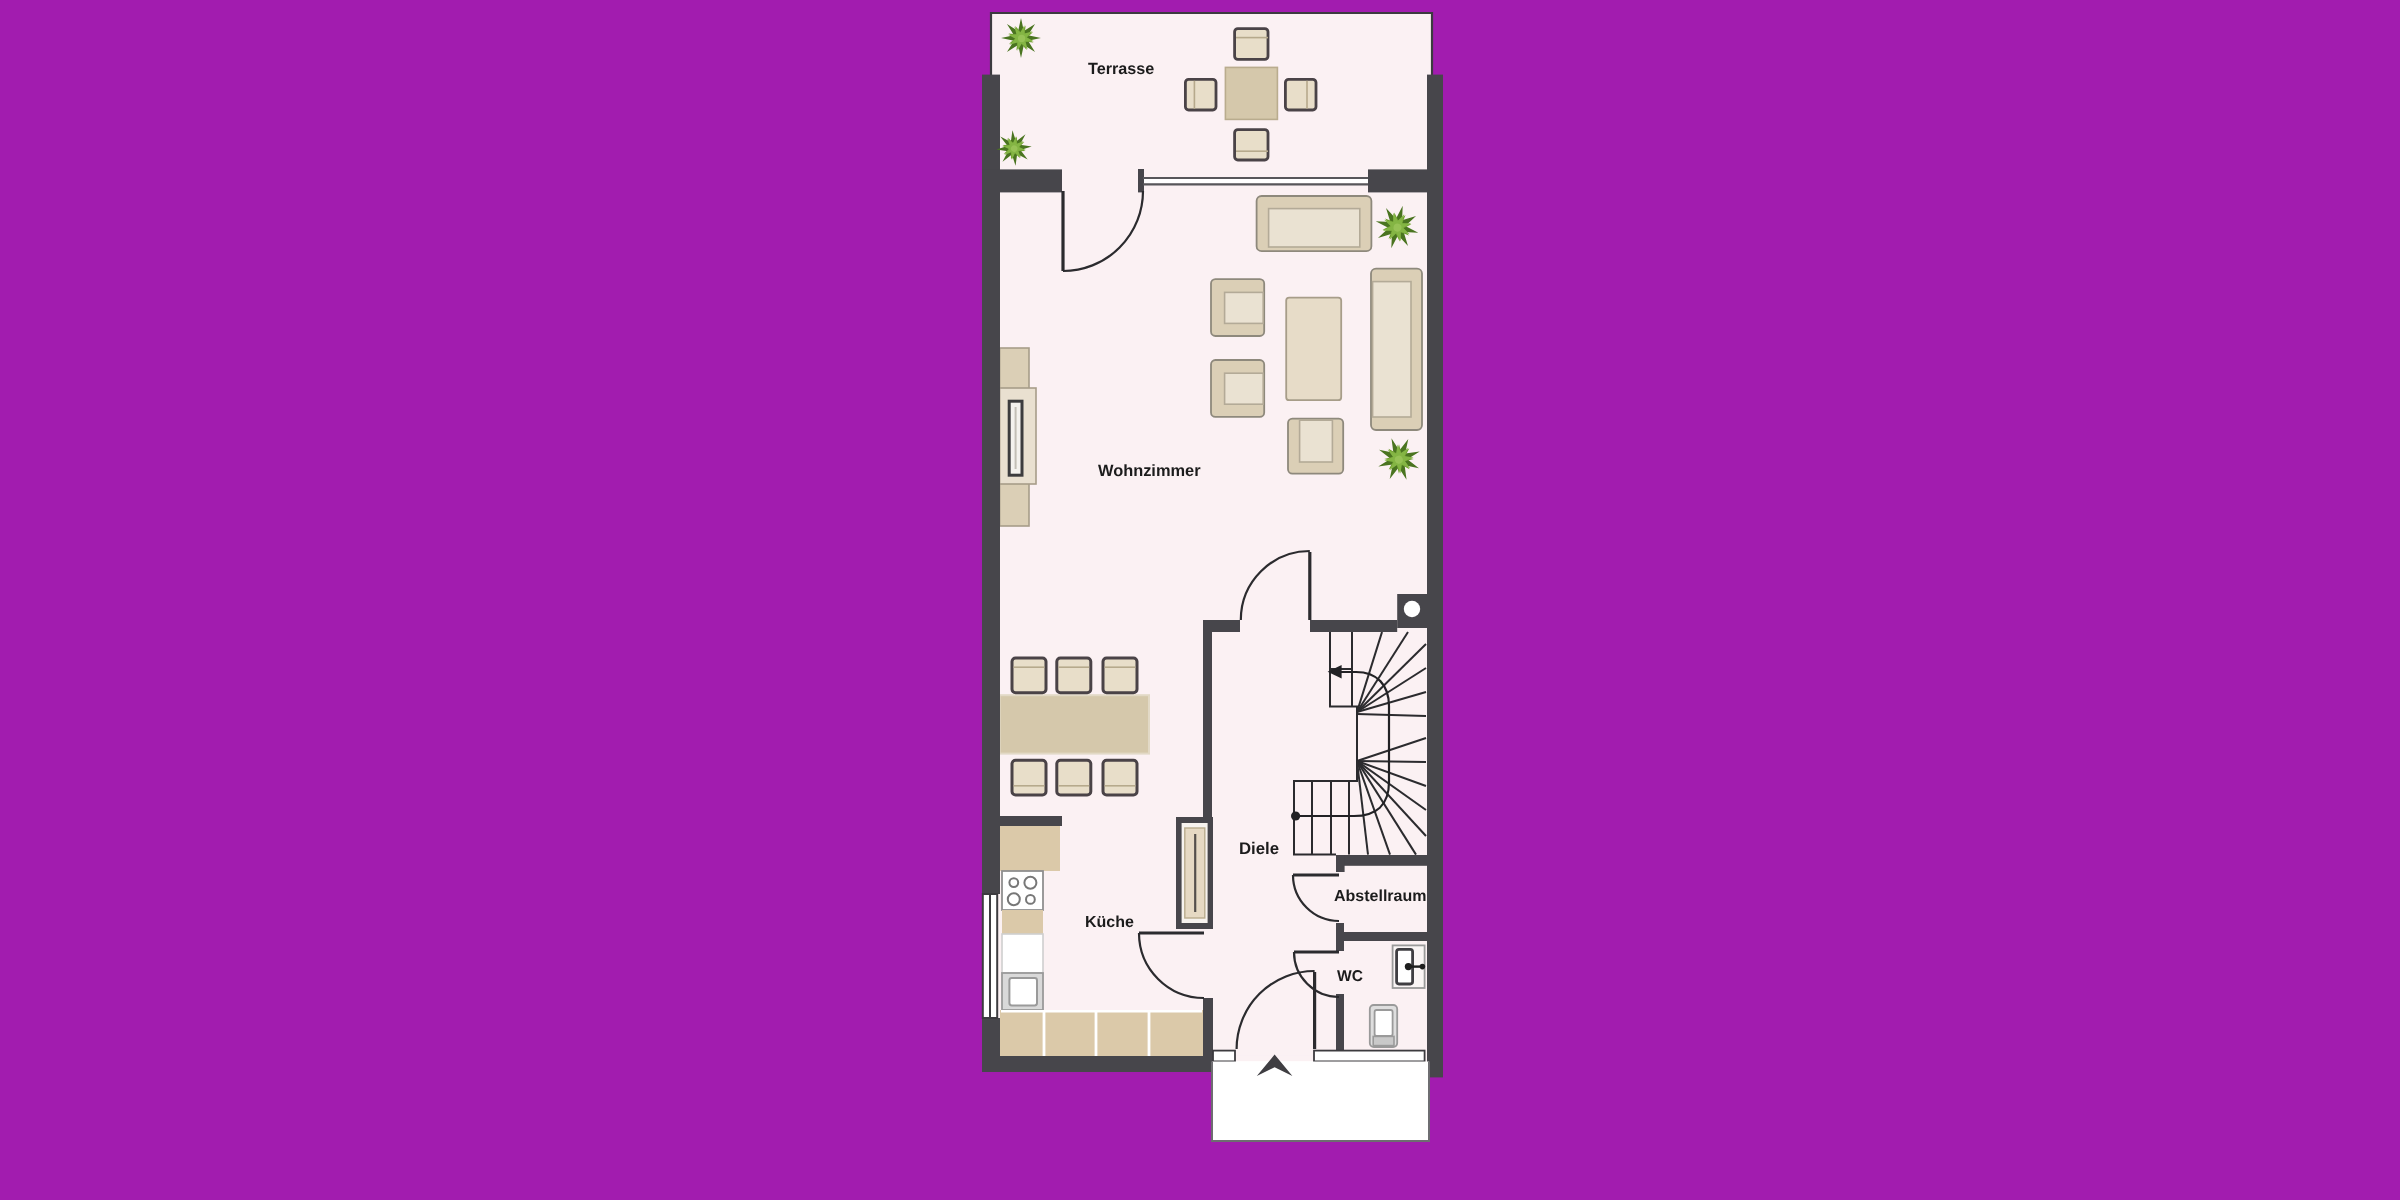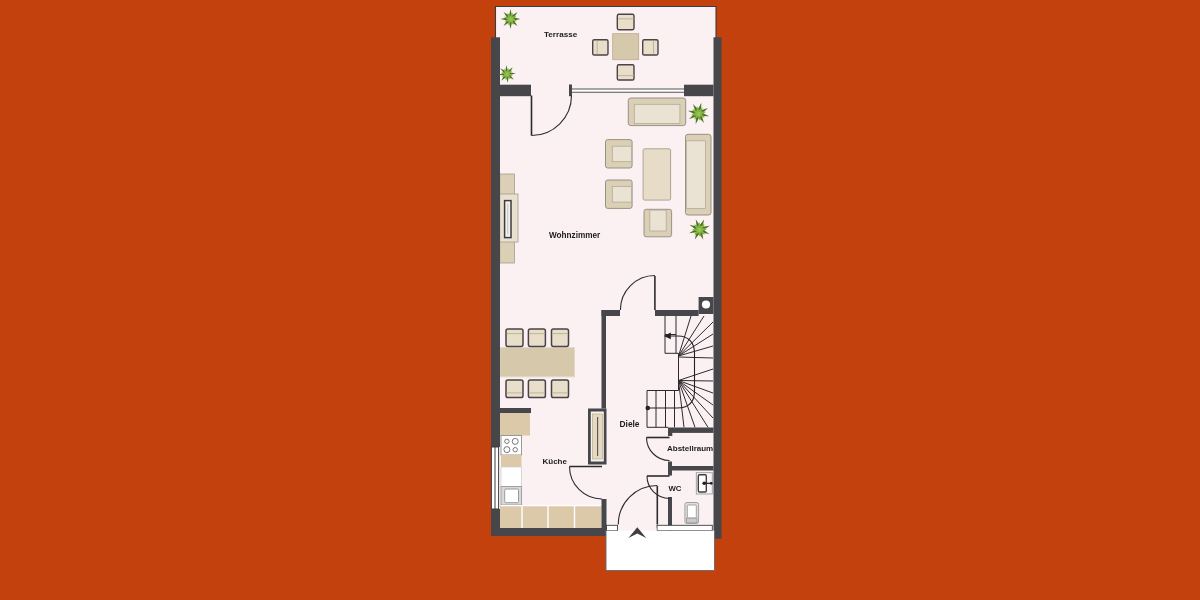--- a/index.html
+++ b/index.html
@@ -1,16 +1,16 @@
 <!DOCTYPE html>
 <html><head>
 <meta charset="utf-8">
 <style>
   html,body{margin:0;padding:0;background:#ffffff;}
-  #page{position:relative;width:1200px;height:600px;background:#c2410c;overflow:hidden;
+  #page{position:relative;width:1200px;height:600px;background:#a21caf;overflow:hidden;
         font-family:"Liberation Sans", sans-serif;}
   svg text{font-family:"Liberation Sans", sans-serif;fill:#1c1c1c;}
 </style>
 </head>
 <body>
 <div id="page">
 <svg width="1200" height="600" viewBox="0 0 1200 600" shape-rendering="auto">
   <defs>
 
     <g id="plant">

